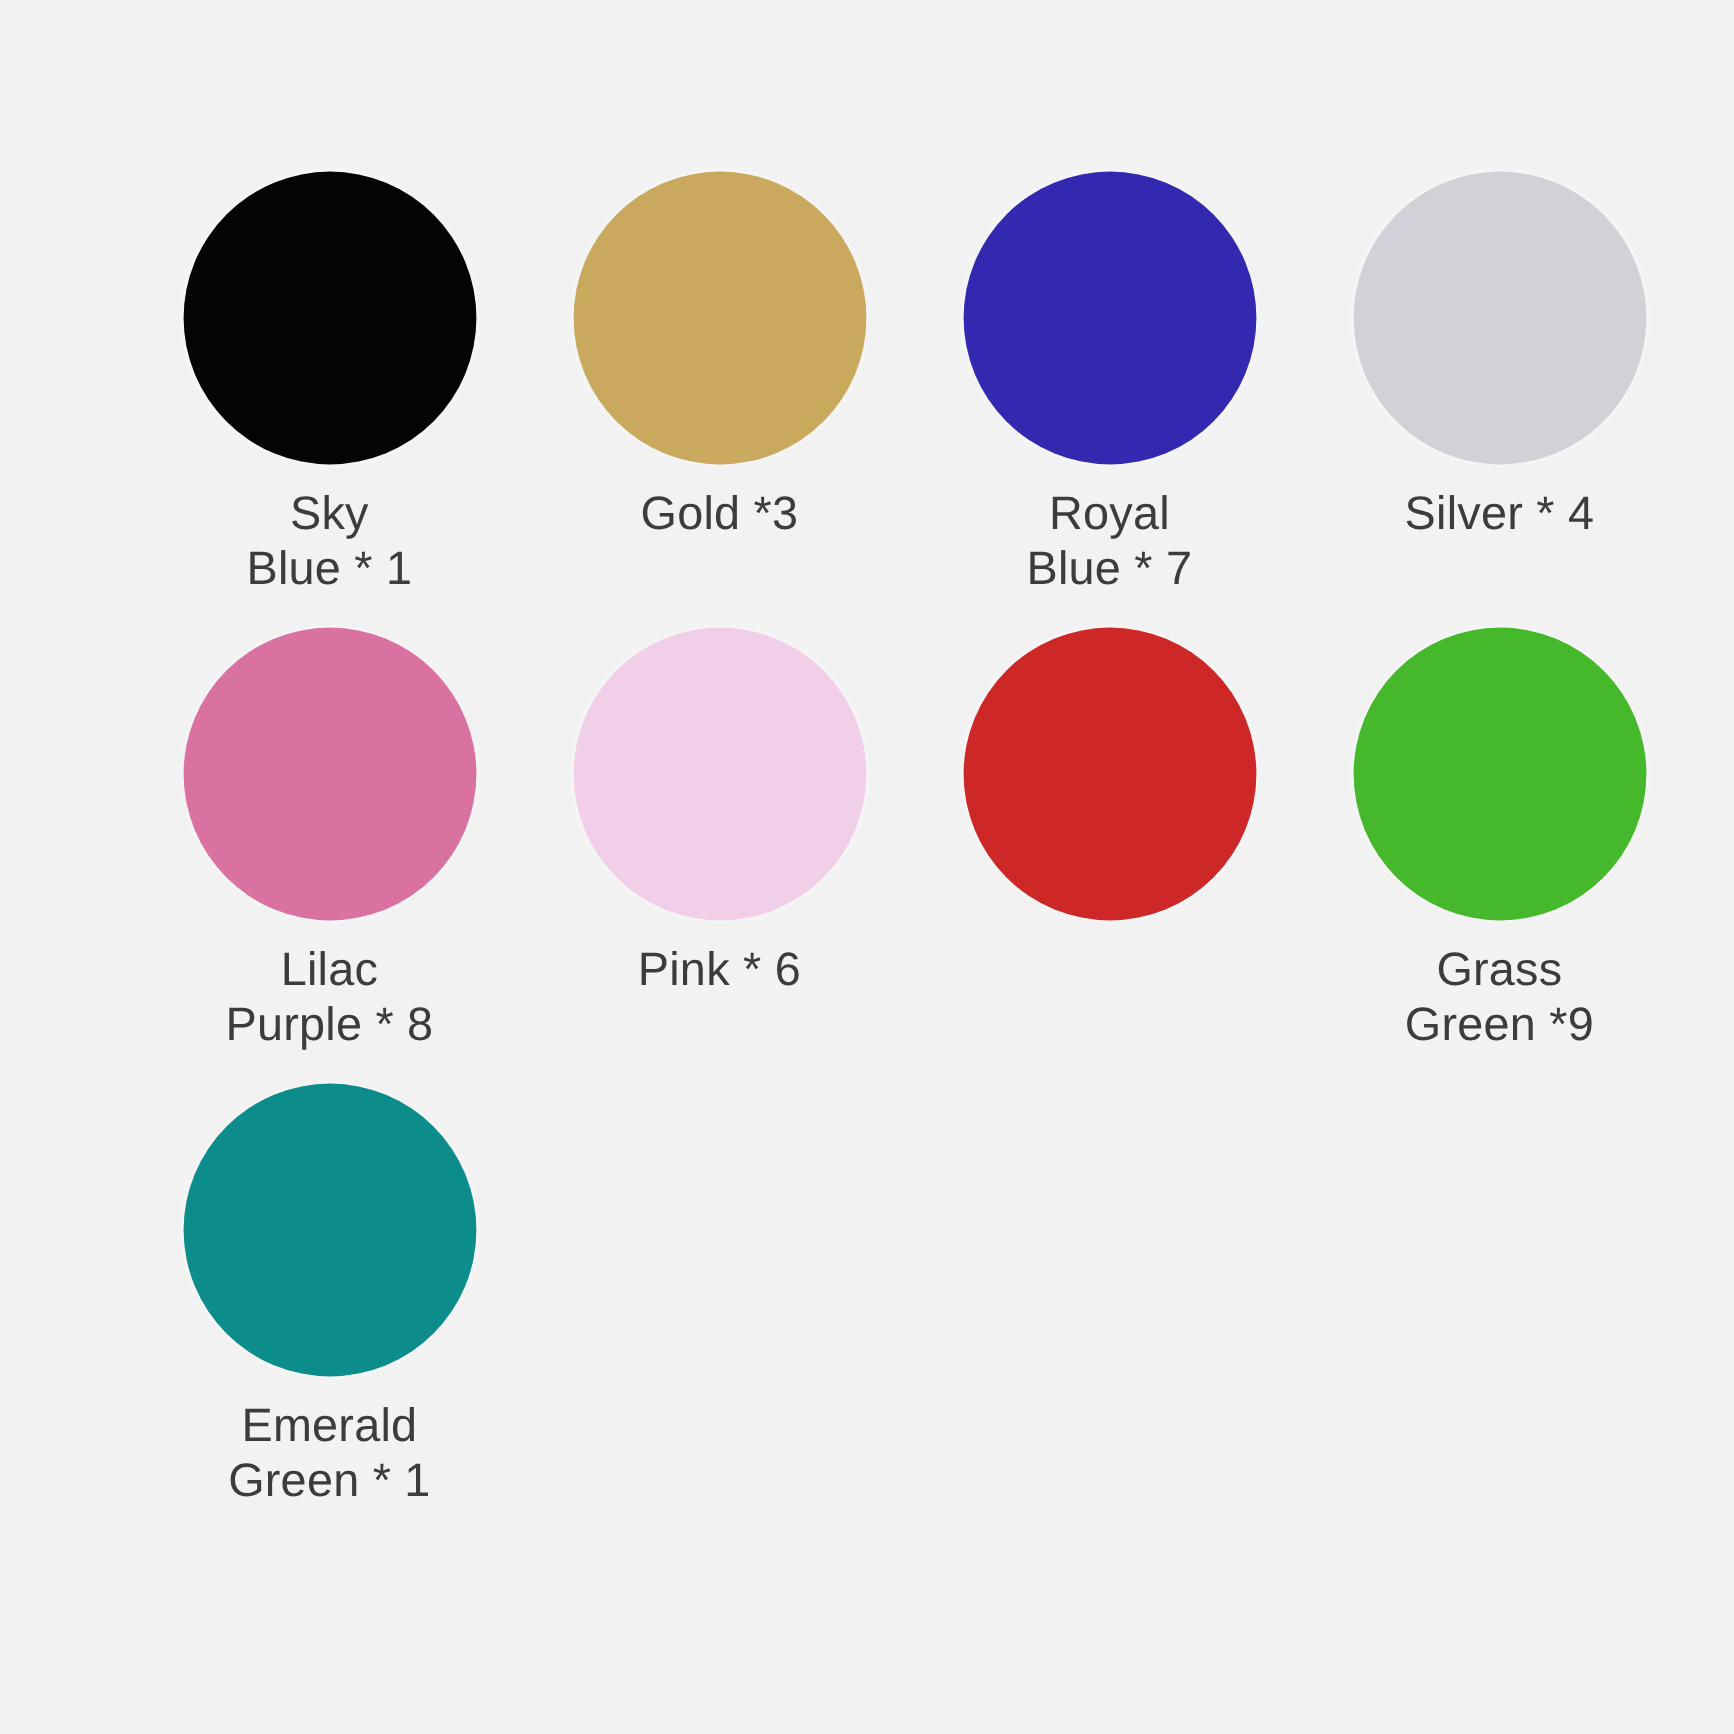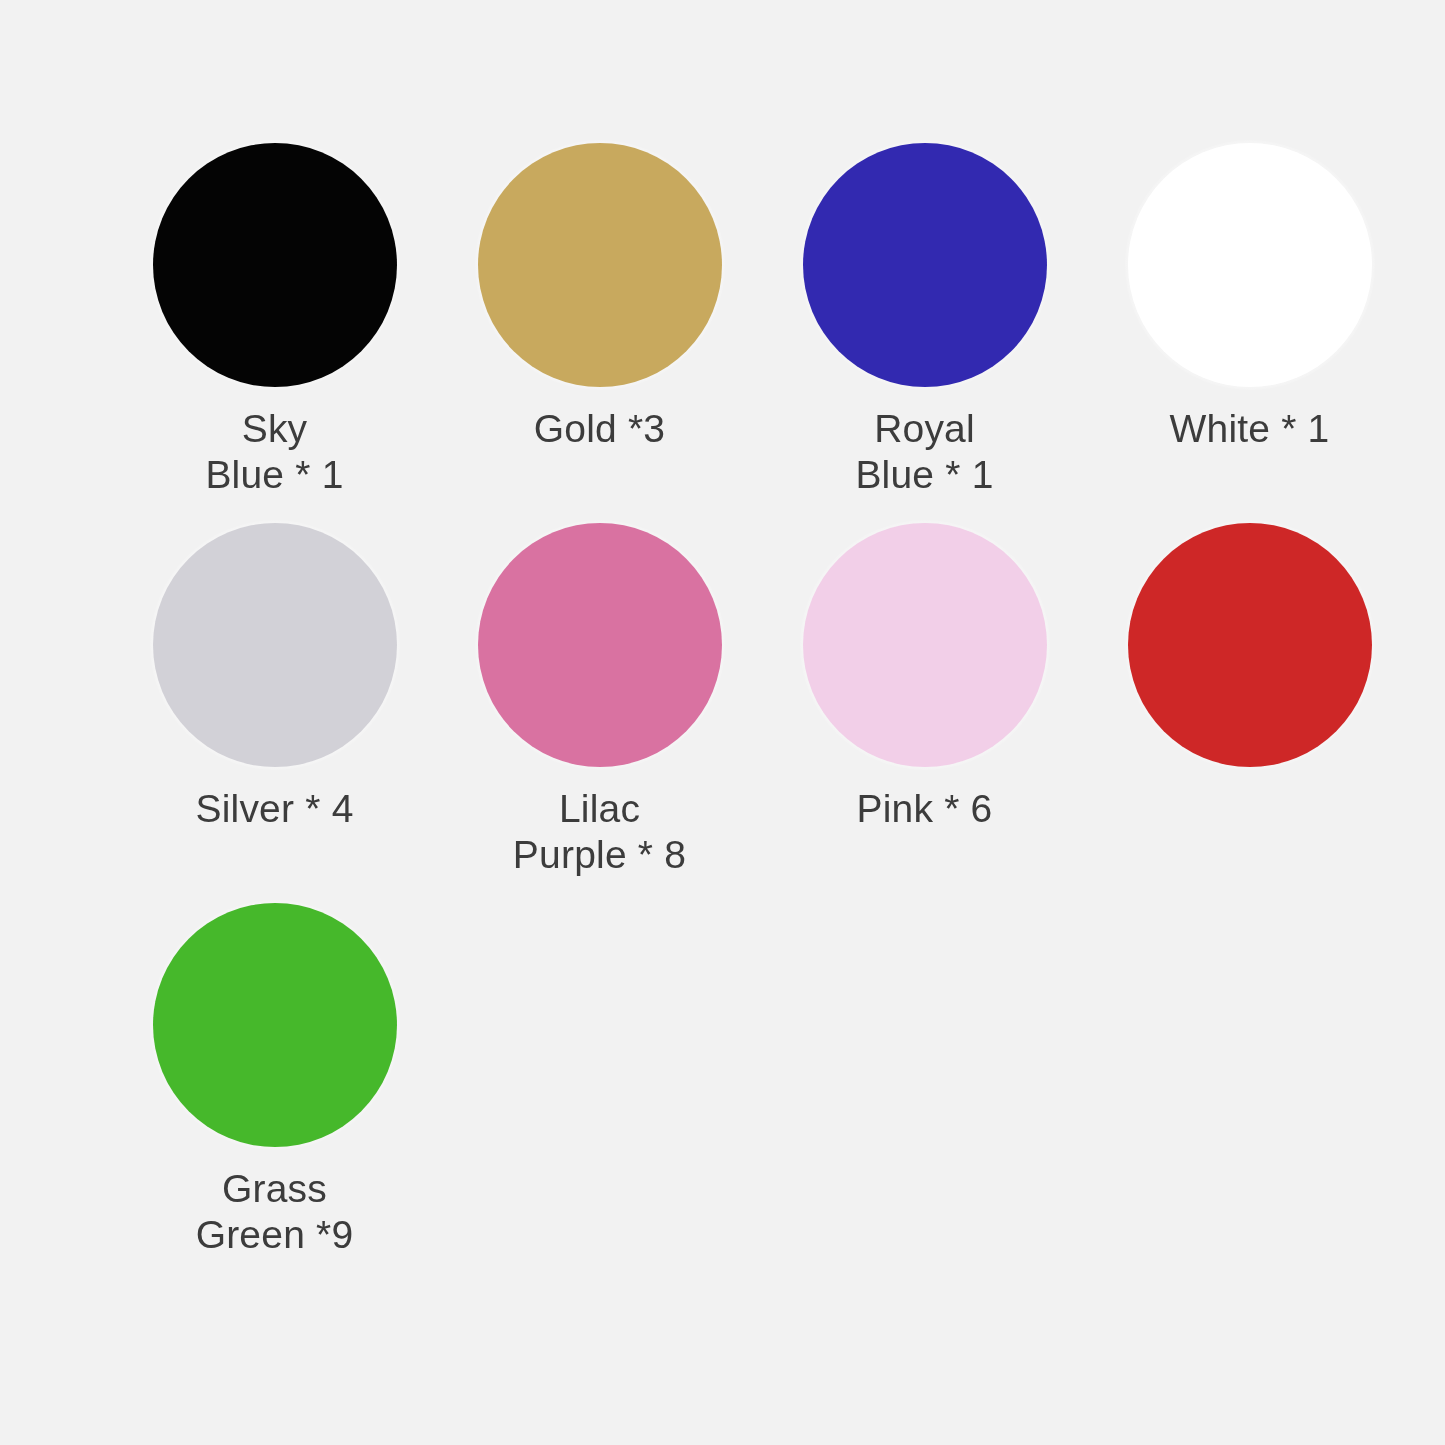--- a/index.html
+++ b/index.html
@@ -92,27 +92,21 @@
         <div class="swatch-disc-wrap">
           <div class="swatch-disc" style="background: rgb(200, 169, 94);"></div>
         </div>
         <div class="swatch-label">Gold *3</div>
       </div>
       <div class="swatch-cell">
         <div class="swatch-disc-wrap">
           <div class="swatch-disc" style="background: rgb(50, 41, 176);"></div>
         </div>
         <div class="swatch-label">Royal
-Blue * 1</div>
-      </div>
-      <div class="swatch-cell">
-        <div class="swatch-disc-wrap">
-          <div class="swatch-disc" style="background: rgb(255, 255, 255);"></div>
-        </div>
-        <div class="swatch-label">White * 1</div>
+Blue * 7</div>
       </div>
       <div class="swatch-cell">
         <div class="swatch-disc-wrap">
           <div class="swatch-disc" style="background: rgb(210, 209, 215);"></div>
         </div>
         <div class="swatch-label">Silver * 4</div>
       </div>
       <div class="swatch-cell">
         <div class="swatch-disc-wrap">
           <div class="swatch-disc" style="background: rgb(217, 114, 161);"></div>
@@ -131,20 +125,27 @@
           <div class="swatch-disc" style="background: rgb(206, 39, 39);"></div>
         </div>
       </div>
       <div class="swatch-cell">
         <div class="swatch-disc-wrap">
           <div class="swatch-disc" style="background: rgb(70, 184, 43);"></div>
         </div>
         <div class="swatch-label">Grass
 Green *9</div>
       </div>
+      <div class="swatch-cell">
+        <div class="swatch-disc-wrap">
+          <div class="swatch-disc" style="background: rgb(13, 140, 140);"></div>
+        </div>
+        <div class="swatch-label">Emerald
+Green * 1</div>
+      </div>
       <div class="swatch-cell is-empty">
         <div class="swatch-disc-wrap">
           <div class="swatch-disc" style="background: transparent;"></div>
         </div>
         <div class="swatch-label"></div>
       </div>
       <div class="swatch-cell is-empty">
         <div class="swatch-disc-wrap">
           <div class="swatch-disc" style="background: transparent;"></div>
         </div>

